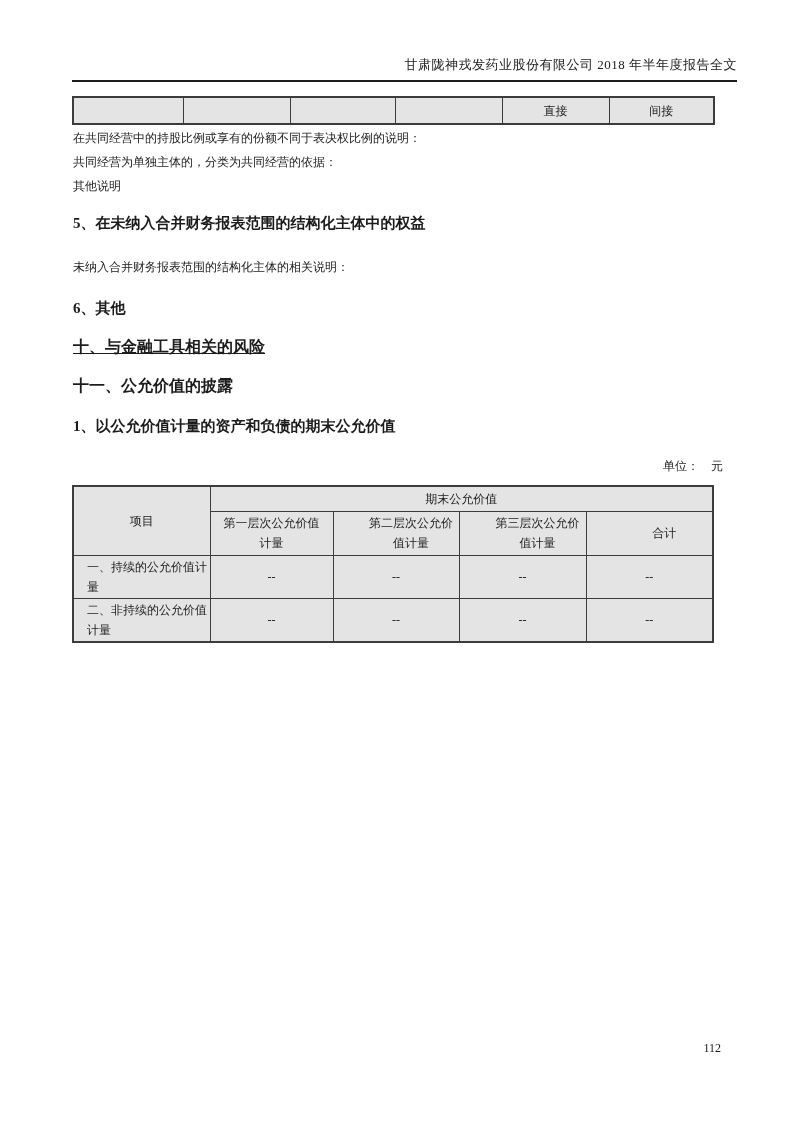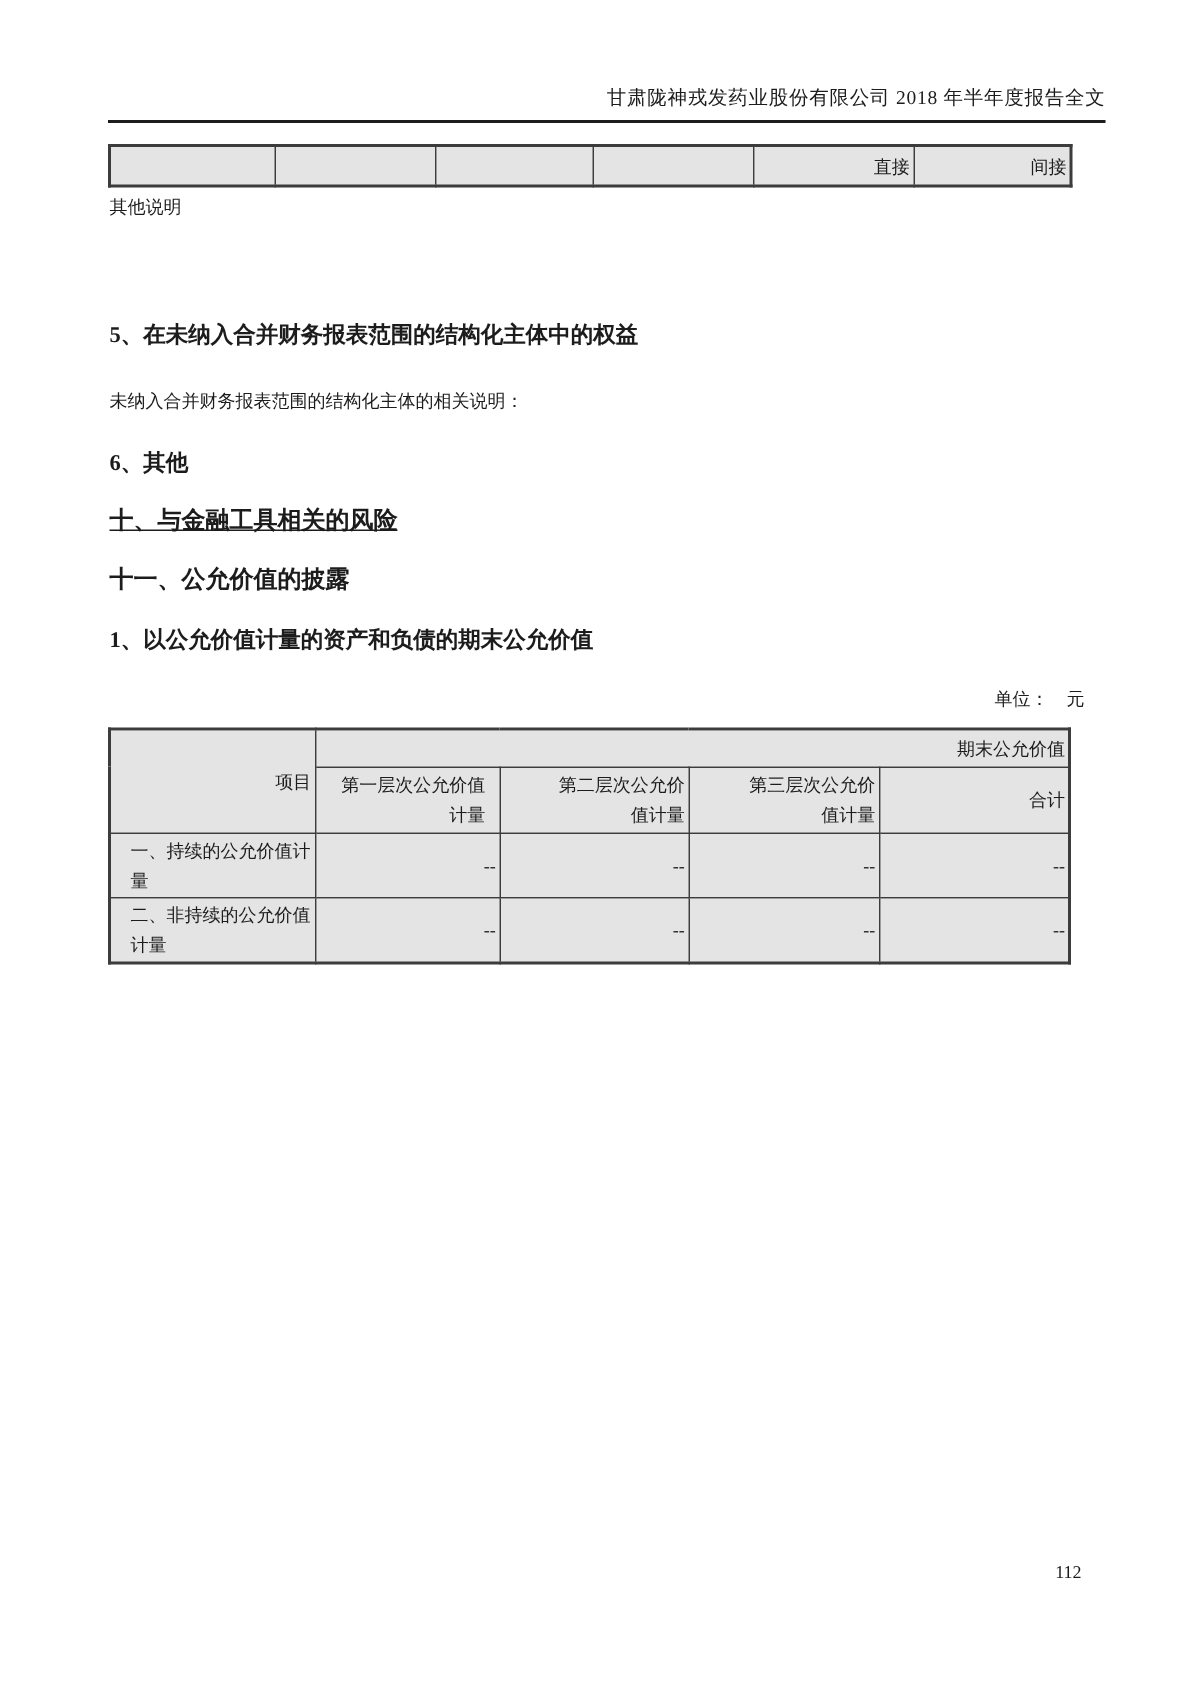--- a/index.html
+++ b/index.html
@@ -27,21 +27,21 @@
 
   
   table {
     border-collapse: collapse;
     table-layout: fixed;
   }
   td {
     border: 1px solid #3c3c3c;
     background: #e4e4e4;
     font-size: 12px;
-    text-align: right;
+    text-align: center;
     vertical-align: middle;
     padding: 1px 2px;
     line-height: 20px;
     overflow: hidden;
   }
   .tbl-outer { border: 2px solid #3c3c3c; }
 
   
   .carryover-table { top: 96px; left: 72px; width: 641px; }
   .carryover-table td { height: 27px; }
@@ -93,20 +93,22 @@
     <td></td>
     <td></td>
     <td></td>
     <td>直接</td>
     <td>间接</td>
   </tr>
 </tbody>
   </table>
 
 <div class="abs para p-joint">
+  <div>在共同经营中的持股比例或享有的份额不同于表决权比例的说明：</div>
+  <div>共同经营为单独主体的，分类为共同经营的依据：</div>
   <div>其他说明</div>
 </div>
 
 <div class="abs h-num h5">5、在未纳入合并财务报表范围的结构化主体中的权益</div>
 <div class="abs para p-note">未纳入合并财务报表范围的结构化主体的相关说明：</div>
 
 <div class="abs h-num h6">6、其他</div>
 
 <div class="abs h-big h10">十、与金融工具相关的风险</div>
 <div class="abs h-big h11">十一、公允价值的披露</div>

